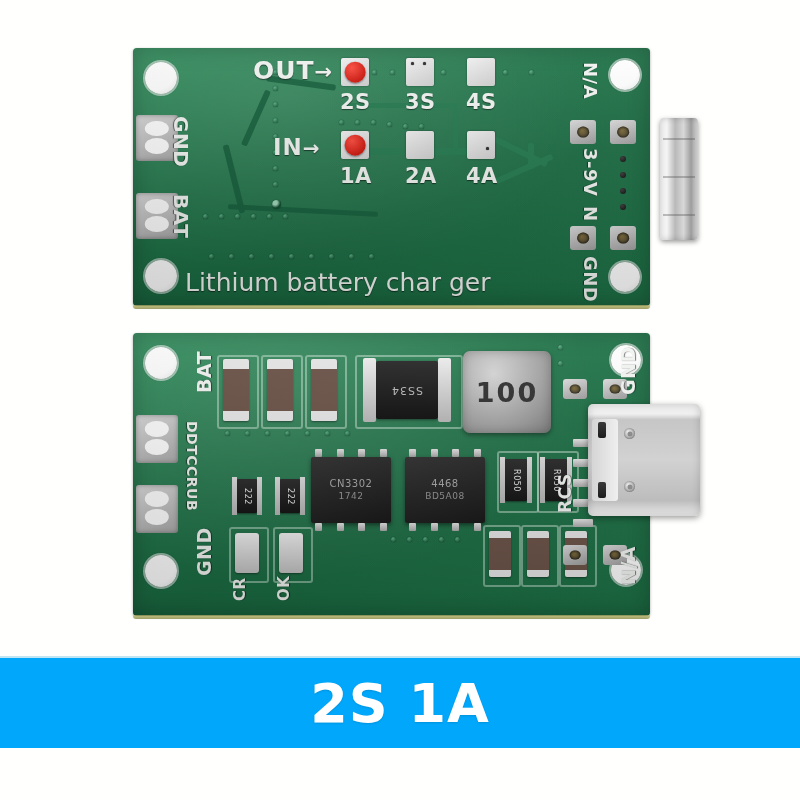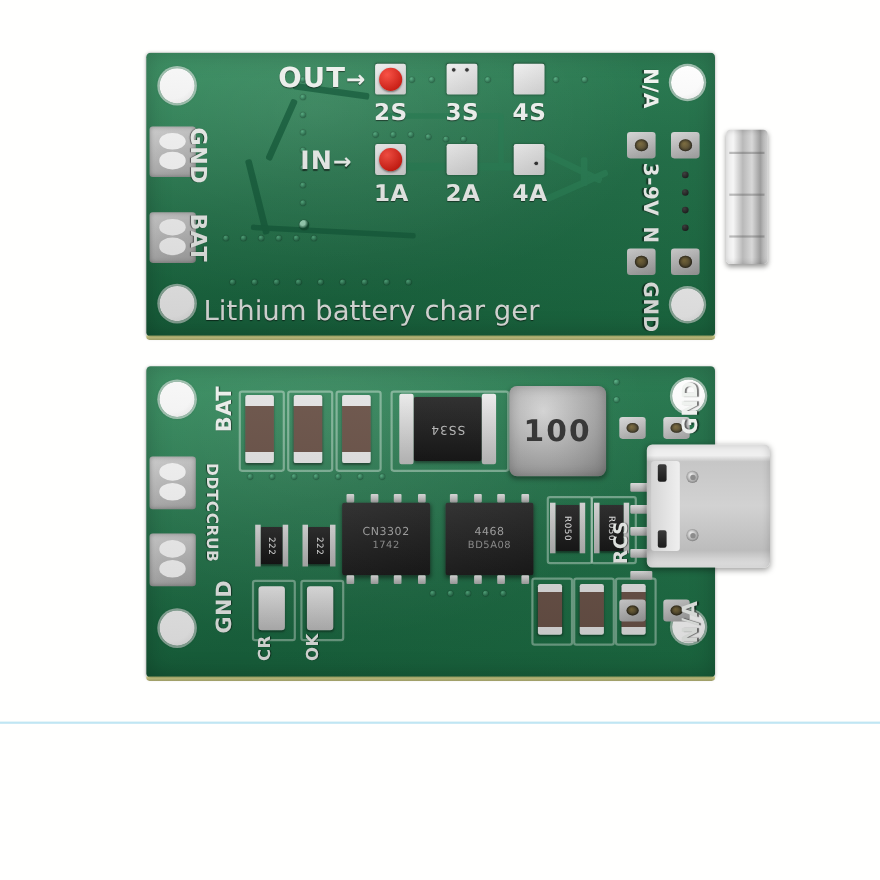--- a/index.html
+++ b/index.html
@@ -467,14 +467,17 @@
 
   <div class="usbc-top" style="left:588px;top:404px;width:112px;height:112px;">
     <div class="mouth"></div>
     <div class="tab" style="top:18px;"></div>
     <div class="tab" style="bottom:18px;"></div>
     <div class="screw" style="left:36px;top:24px;"></div>
     <div class="screw" style="left:36px;bottom:24px;"></div>
   </div>
 
   <div class="hairline" style="top:656px;"></div>
+  <div class="banner" style="top: 658px; height: 90px; background: rgb(0, 167, 251);">
+    <span class="txt" style="color: rgb(255, 255, 255);">2S 1A</span>
+  </div>
 
 </div>
 
 </body></html>

